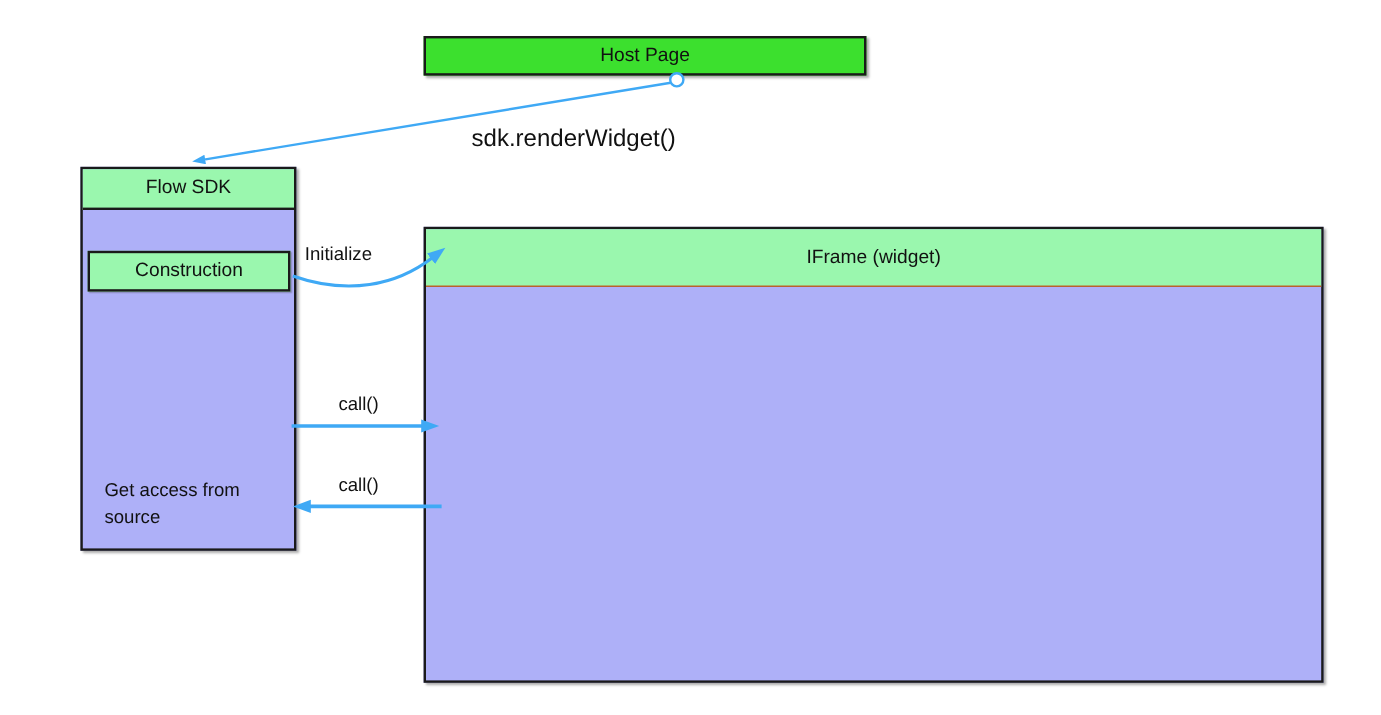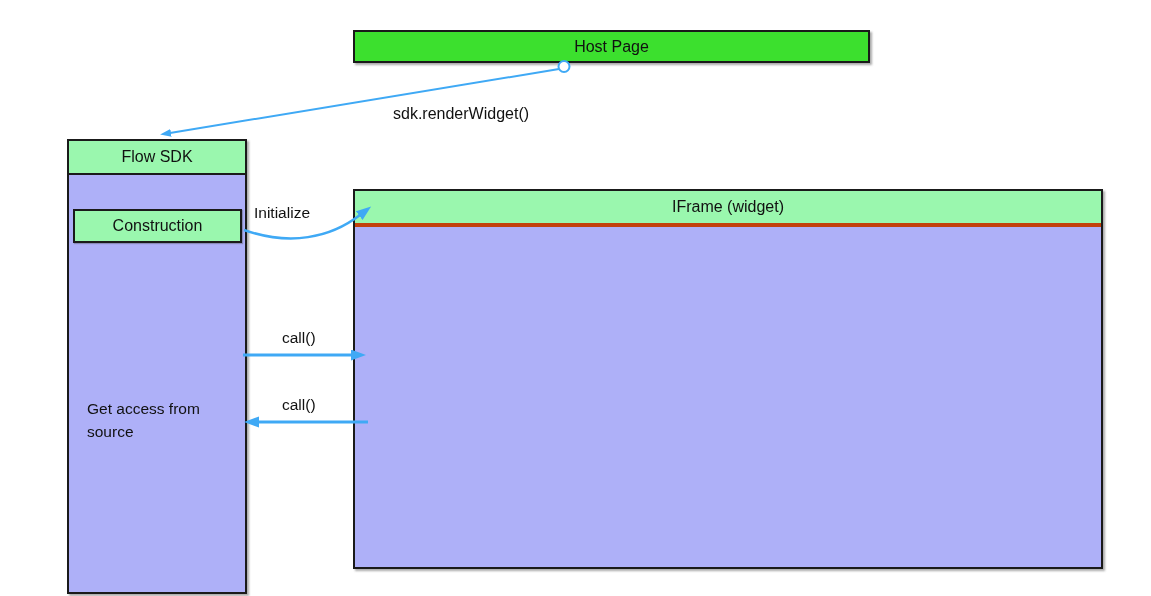--- a/index.html
+++ b/index.html
@@ -17,28 +17,28 @@
     overflow: hidden;
   }
   .box {
     position: absolute;
     border: 2px solid #1a1a1a;
     box-shadow: 2px 2px 2px rgba(70,70,70,0.45);
     box-sizing: border-box;
   }
   .host-page {
     left: 353px; top: 30px;
-    width: 517px; height: 33px;
+    width: 369px; height: 33px;
     background: #3ce02e;
     display: flex; align-items: center; justify-content: center;
     font-size: 16px;
   }
   .flow-sdk {
     left: 67px; top: 139px;
-    width: 180px; height: 455px;
+    width: 180px; height: 320px;
     background: #aeb0f8;
   }
   .flow-sdk-header {
     width: 100%; height: 34px;
     background: #9af7ae;
     border-bottom: 2px solid #1a1a1a;
     display: flex; align-items: center; justify-content: center;
     font-size: 16px;
     box-sizing: border-box;
   }
@@ -49,42 +49,42 @@
     display: flex; align-items: center; justify-content: center;
     font-size: 16px;
     box-shadow: 1px 1px 1px rgba(70,70,70,0.35);
   }
   .iframe-widget {
     left: 353px; top: 189px;
     width: 750px; height: 380px;
     background: #aeb0f8;
   }
   .iframe-header {
-    width: 100%; height: 36px;
+    width: 100%; height: 48px;
     background: #9af7ae;
-    border-bottom: 4px solid #c2410c;
+    border-bottom: 1px solid #c2410c;
     display: flex; align-items: center; justify-content: center;
     font-size: 16px;
     box-sizing: border-box;
   }
   .note {
     position: absolute;
     left: 87px; top: 397px;
     width: 152px;
     font-size: 15.5px;
     line-height: 23px;
     z-index: 3;
   }
   .edge-label {
     position: absolute;
     font-size: 15.5px;
     white-space: nowrap;
     z-index: 3;
   }
-  .label-render-widget { left: 393px; top: 105px; font-size: 16px; }
+  .label-render-widget { left: 393px; top: 105px; font-size: 20px; }
   .label-initialize    { left: 254px; top: 204px; }
   .label-call-1        { left: 282px; top: 329px; }
   .label-call-2        { left: 282px; top: 396px; }
   .arrow-layer {
     position: absolute;
     left: 0; top: 0;
     width: 1151px; height: 596px;
     z-index: 4;
     pointer-events: none;
   }

